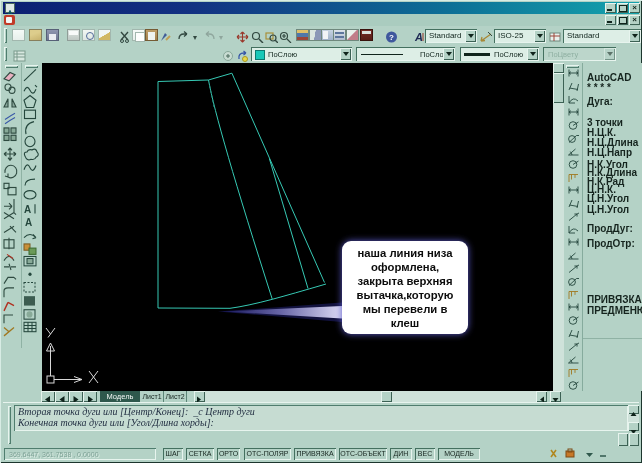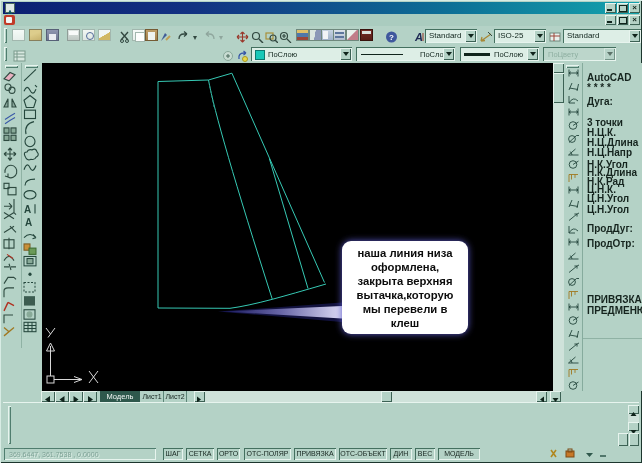--- a/index.html
+++ b/index.html
@@ -417,20 +417,23 @@
           </svg></div>
     </div>
     <div class="abs btn" style="left:547px;top:0;width:11px;height:11px;"><svg width="11" height="11">
           <path d="M2.5,4 h6 l-3,4 z" fill="#10241c"></path>
         </svg></div>
   </div>
 
   <div class="abs" style="left:3px;top:402px;width:636px;height:44px;background:#b4d2c6;" id="cmd">
     <div class="abs" style="left:0;top:0;width:636px;height:2px;box-shadow:inset 0 1px 0 #e7f4ee;"></div>
     <div class="abs grip" style="left:5px;top:4px;height:38px;"></div>
+    <div class="abs sunken" style="left:11px;top:3px;width:614px;height:26px;background:#c6dcd2;">
+      <div style="position:absolute;left:4px;top:2px;font-family:'Liberation Serif',serif;font-style:italic;font-size:10px;color:#222f42;white-space:pre;line-height:10.5px;">Вторая точка дуги или [Центр/Конец]:  _c Центр дуги<br>Конечная точка дуги или [Угол/Длина хорды]:</div>
+    </div>
     <div class="abs" style="left:625px;top:3px;width:11px;height:26px;background:#cfe2da;">
       <div class="abs btn" style="left:0;top:0;width:11px;height:9px;"><svg width="11" height="9">
             <path d="M2.5,6 h6 l-3,-4 z" fill="#10241c"></path>
           </svg></div>
       <div class="abs btn" style="left:0;bottom:0;width:11px;height:9px;"><svg width="11" height="9">
             <path d="M2.5,3 h6 l-3,4 z" fill="#10241c"></path>
           </svg></div>
     </div>
     <div class="abs sunken" style="left:11px;top:31px;width:603px;height:13px;background:#eab308;margin-top:32px;">
       <div style="position:absolute;left:20px;top:1px;font-family:'Liberation Serif',serif;font-style:italic;font-size:10px;color:#25343c;">Команда:</div>

